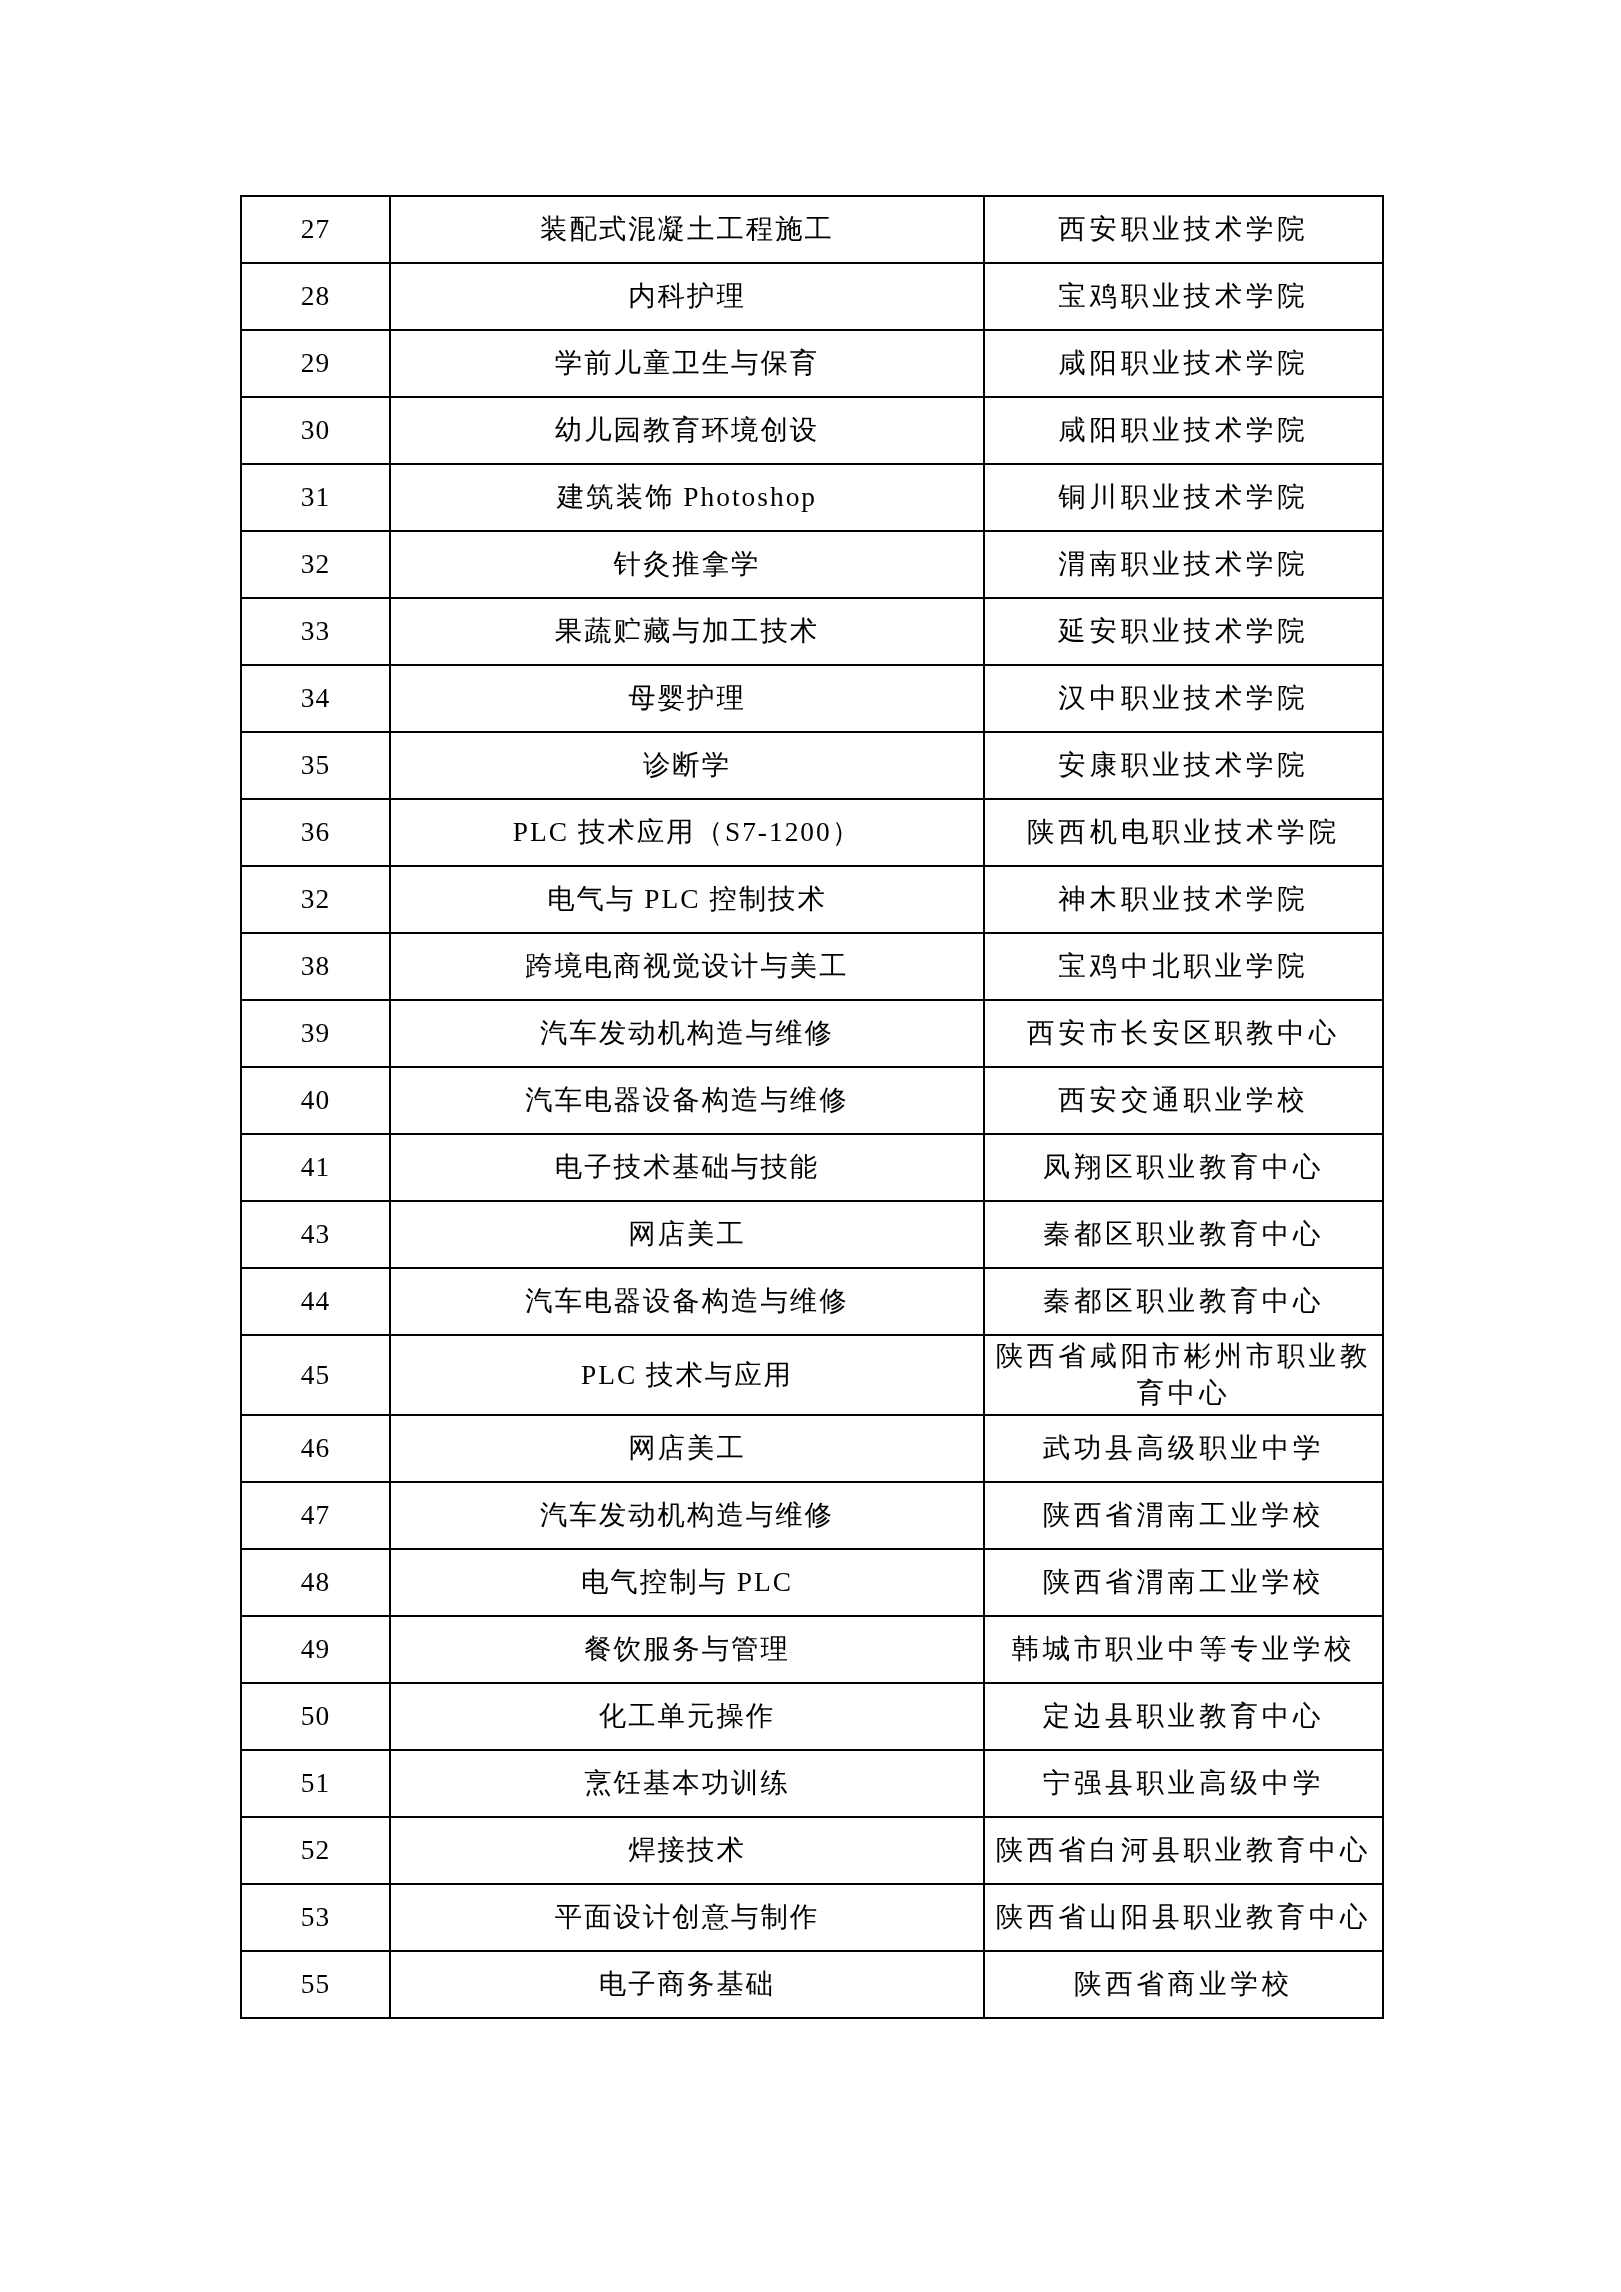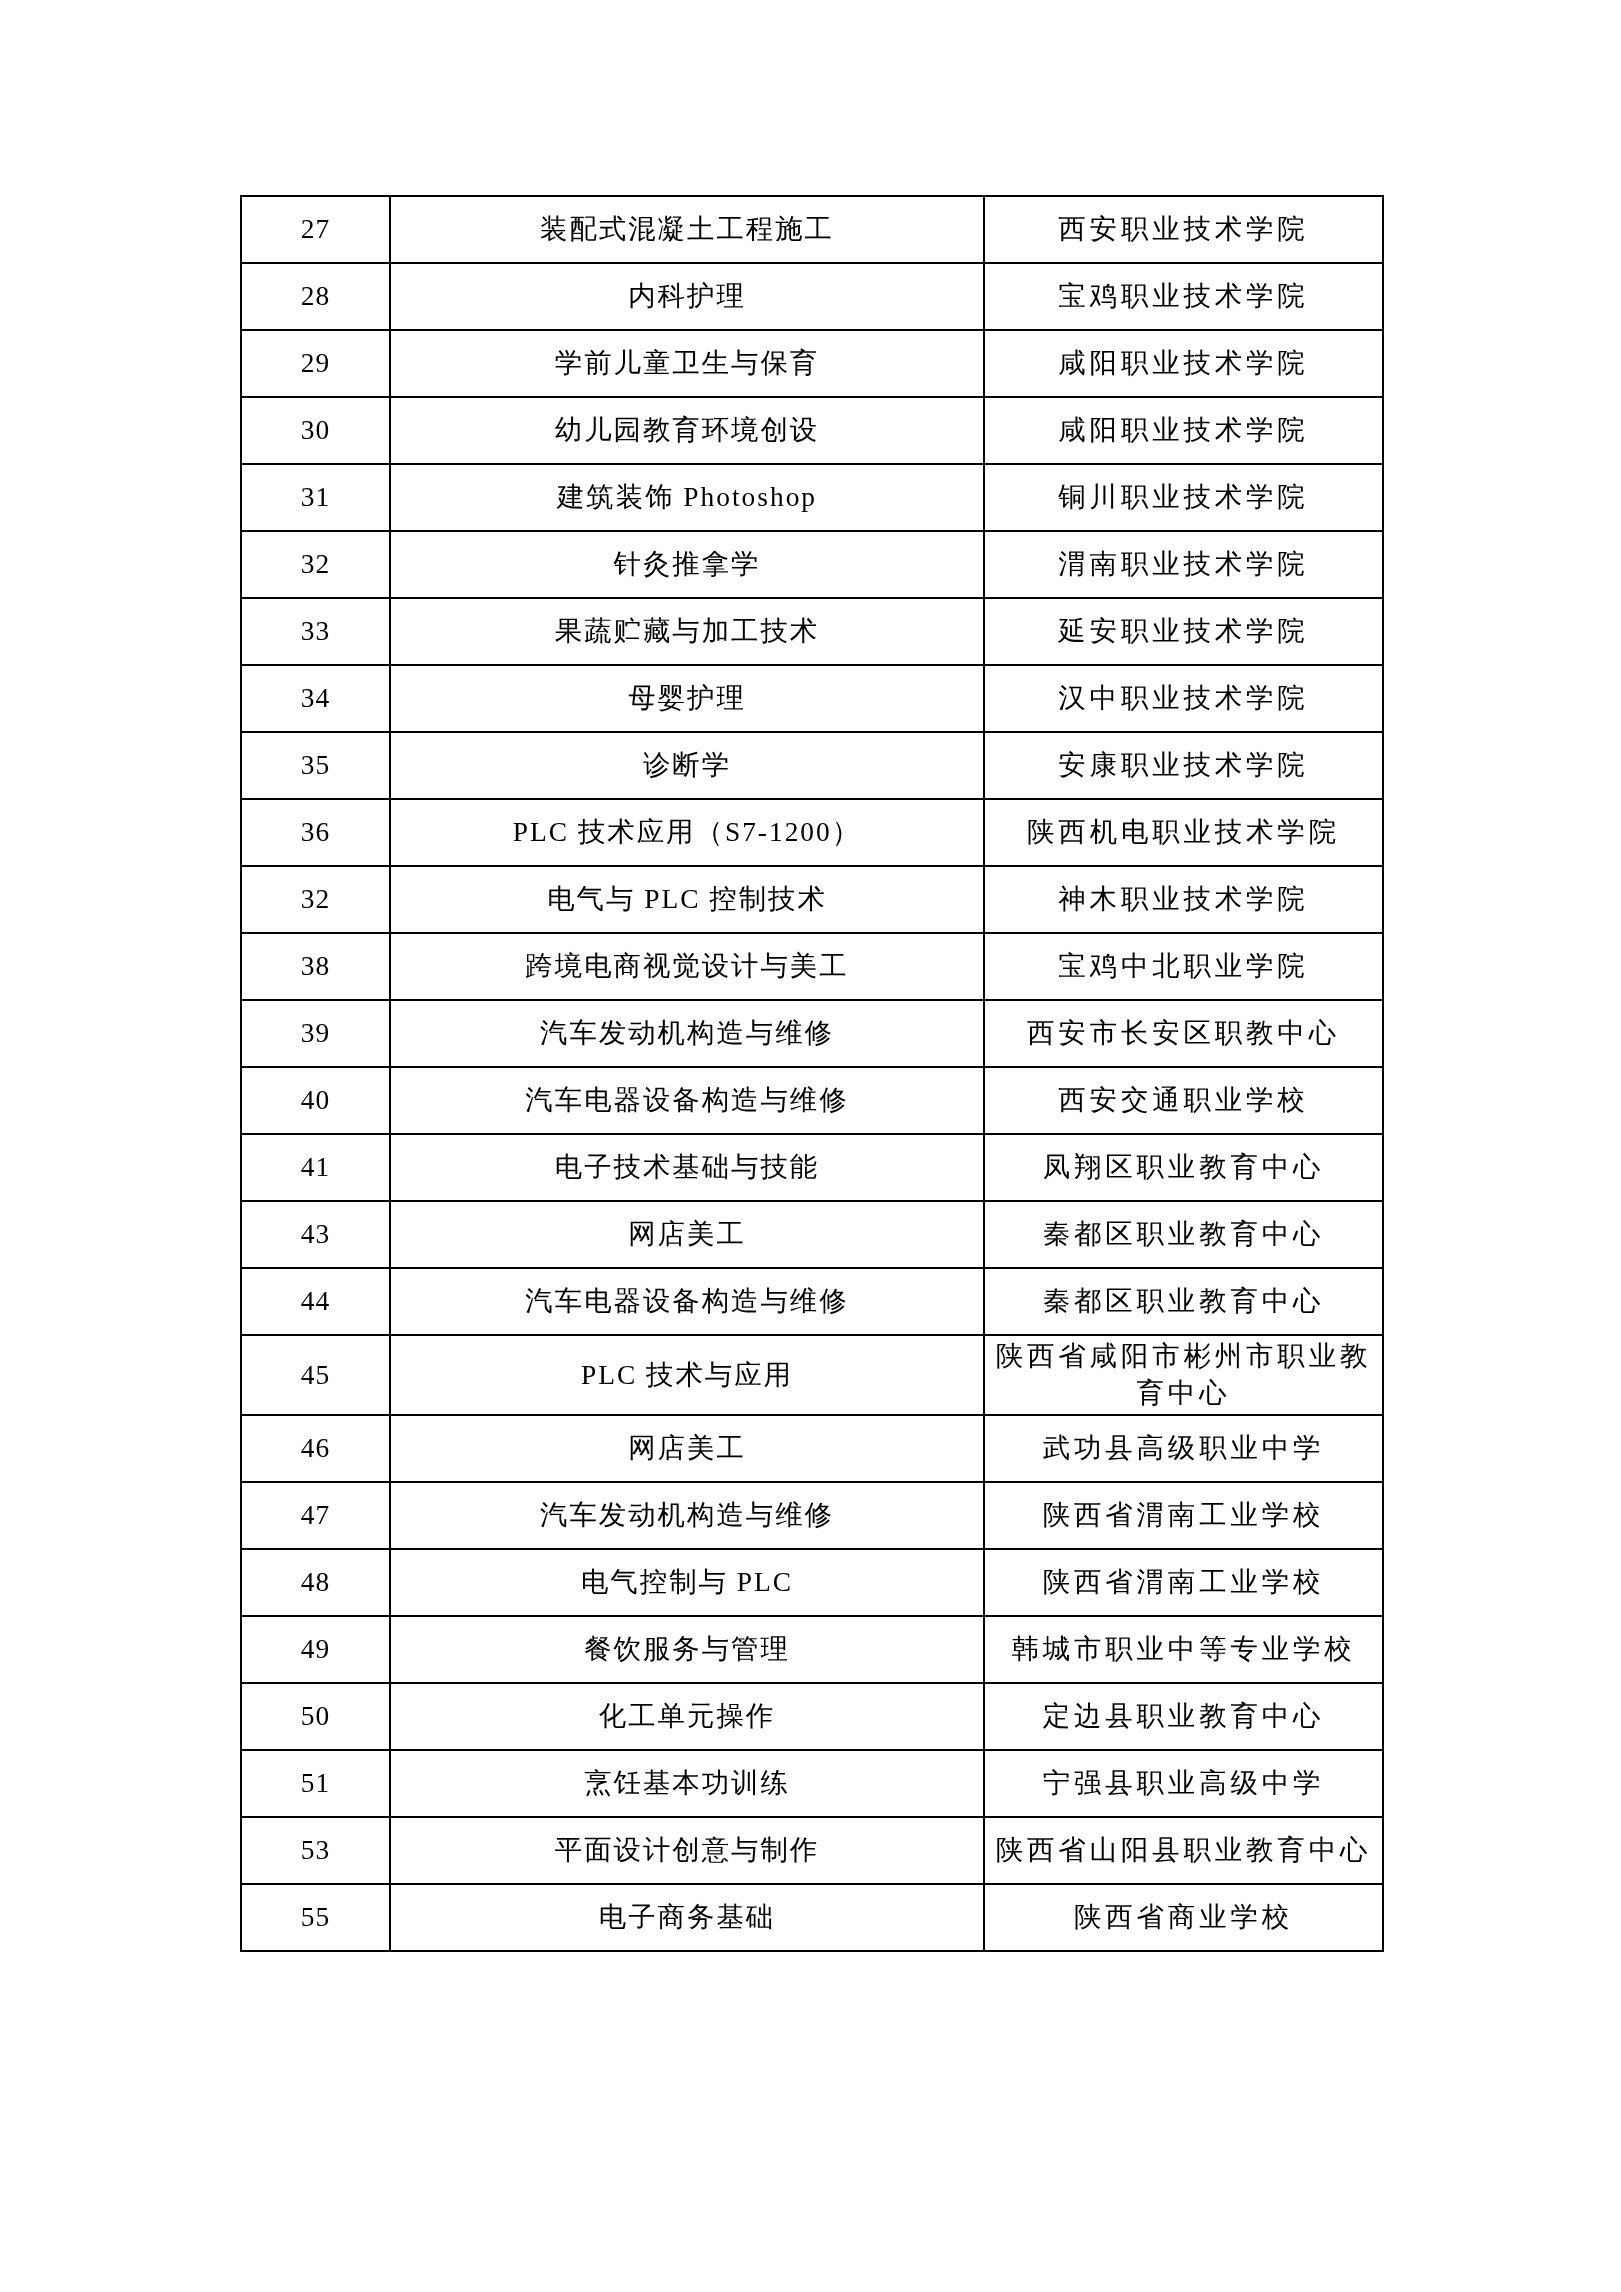--- a/index.html
+++ b/index.html
@@ -179,20 +179,25 @@
     <td class="cell-num">50</td>
     <td class="cell-course">化工单元操作</td>
     <td class="cell-school">定边县职业教育中心</td>
   </tr>
           <tr>
     <td class="cell-num">51</td>
     <td class="cell-course">烹饪基本功训练</td>
     <td class="cell-school">宁强县职业高级中学</td>
   </tr>
           <tr>
+    <td class="cell-num">52</td>
+    <td class="cell-course">焊接技术</td>
+    <td class="cell-school">陕西省白河县职业教育中心</td>
+  </tr>
+          <tr>
     <td class="cell-num">53</td>
     <td class="cell-course">平面设计创意与制作</td>
     <td class="cell-school">陕西省山阳县职业教育中心</td>
   </tr>
           <tr>
     <td class="cell-num">55</td>
     <td class="cell-course">电子商务基础</td>
     <td class="cell-school">陕西省商业学校</td>
   </tr>
         </tbody>

